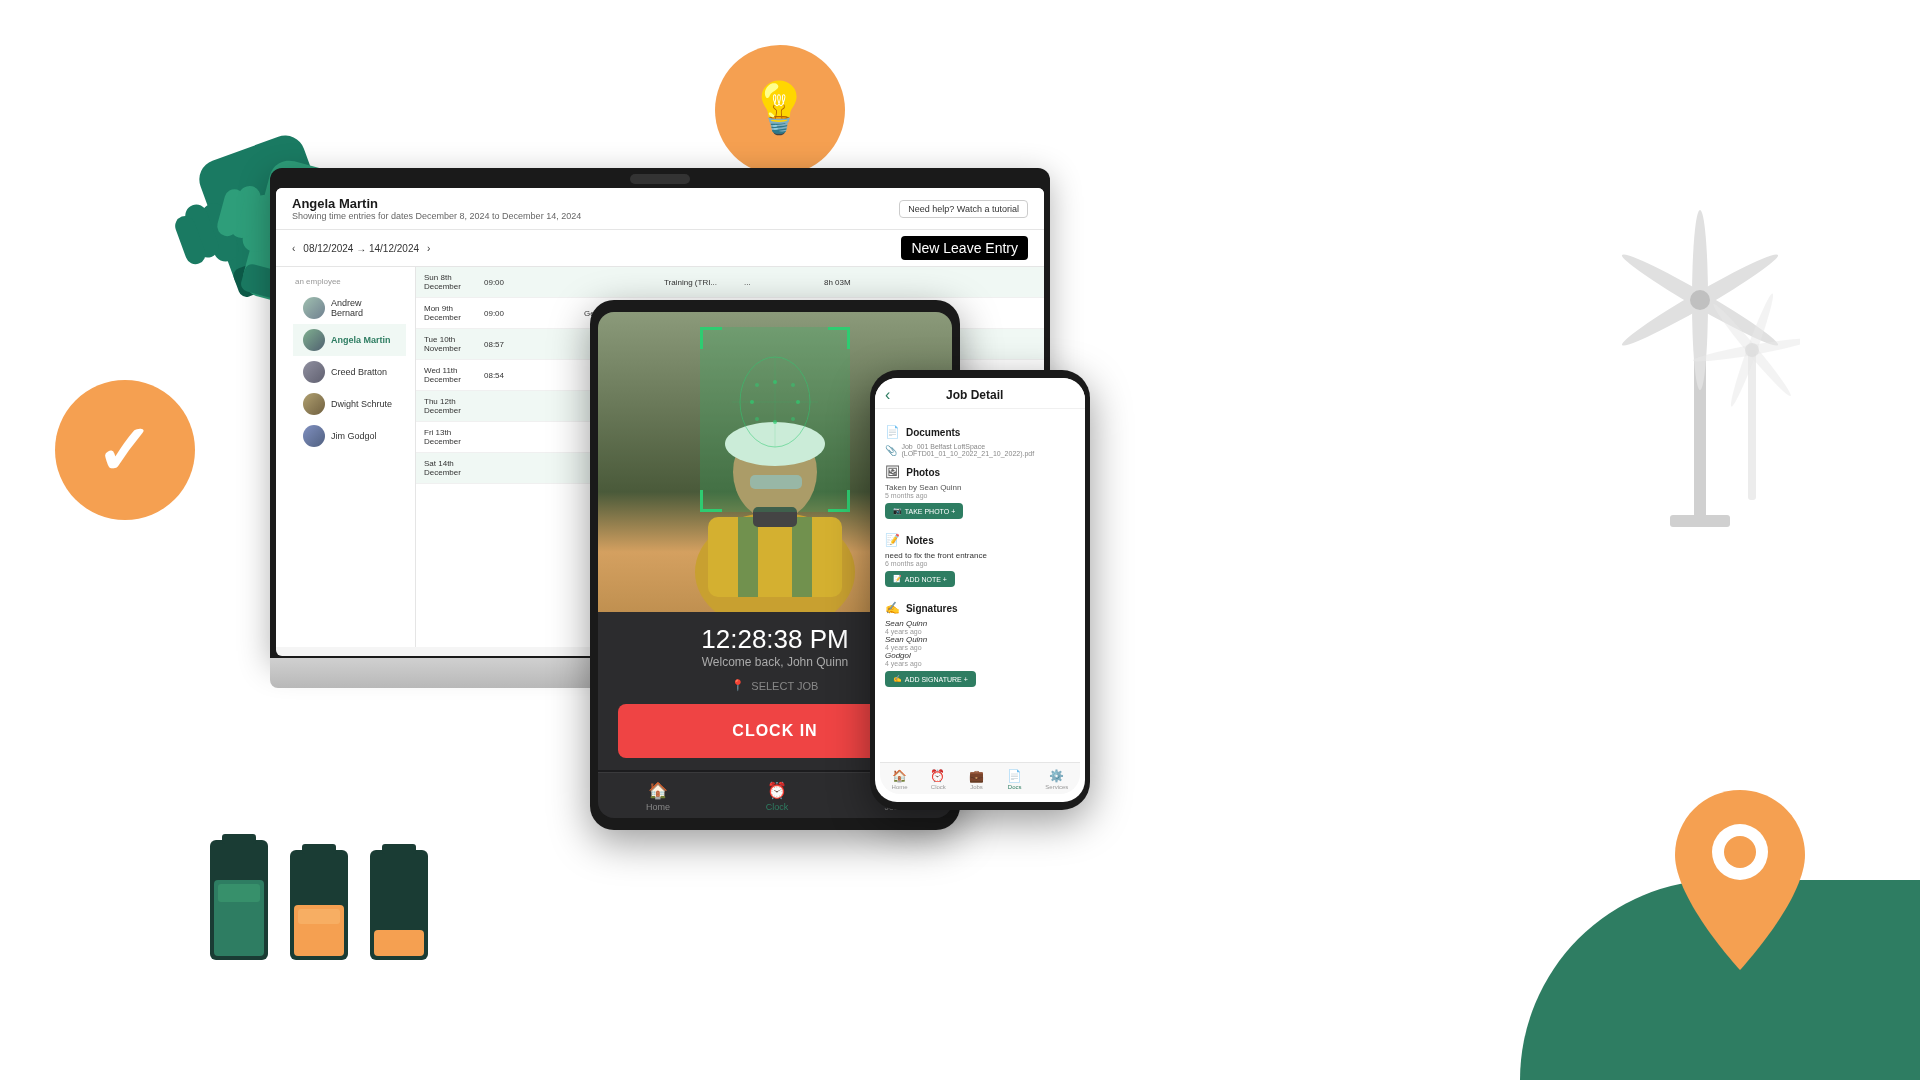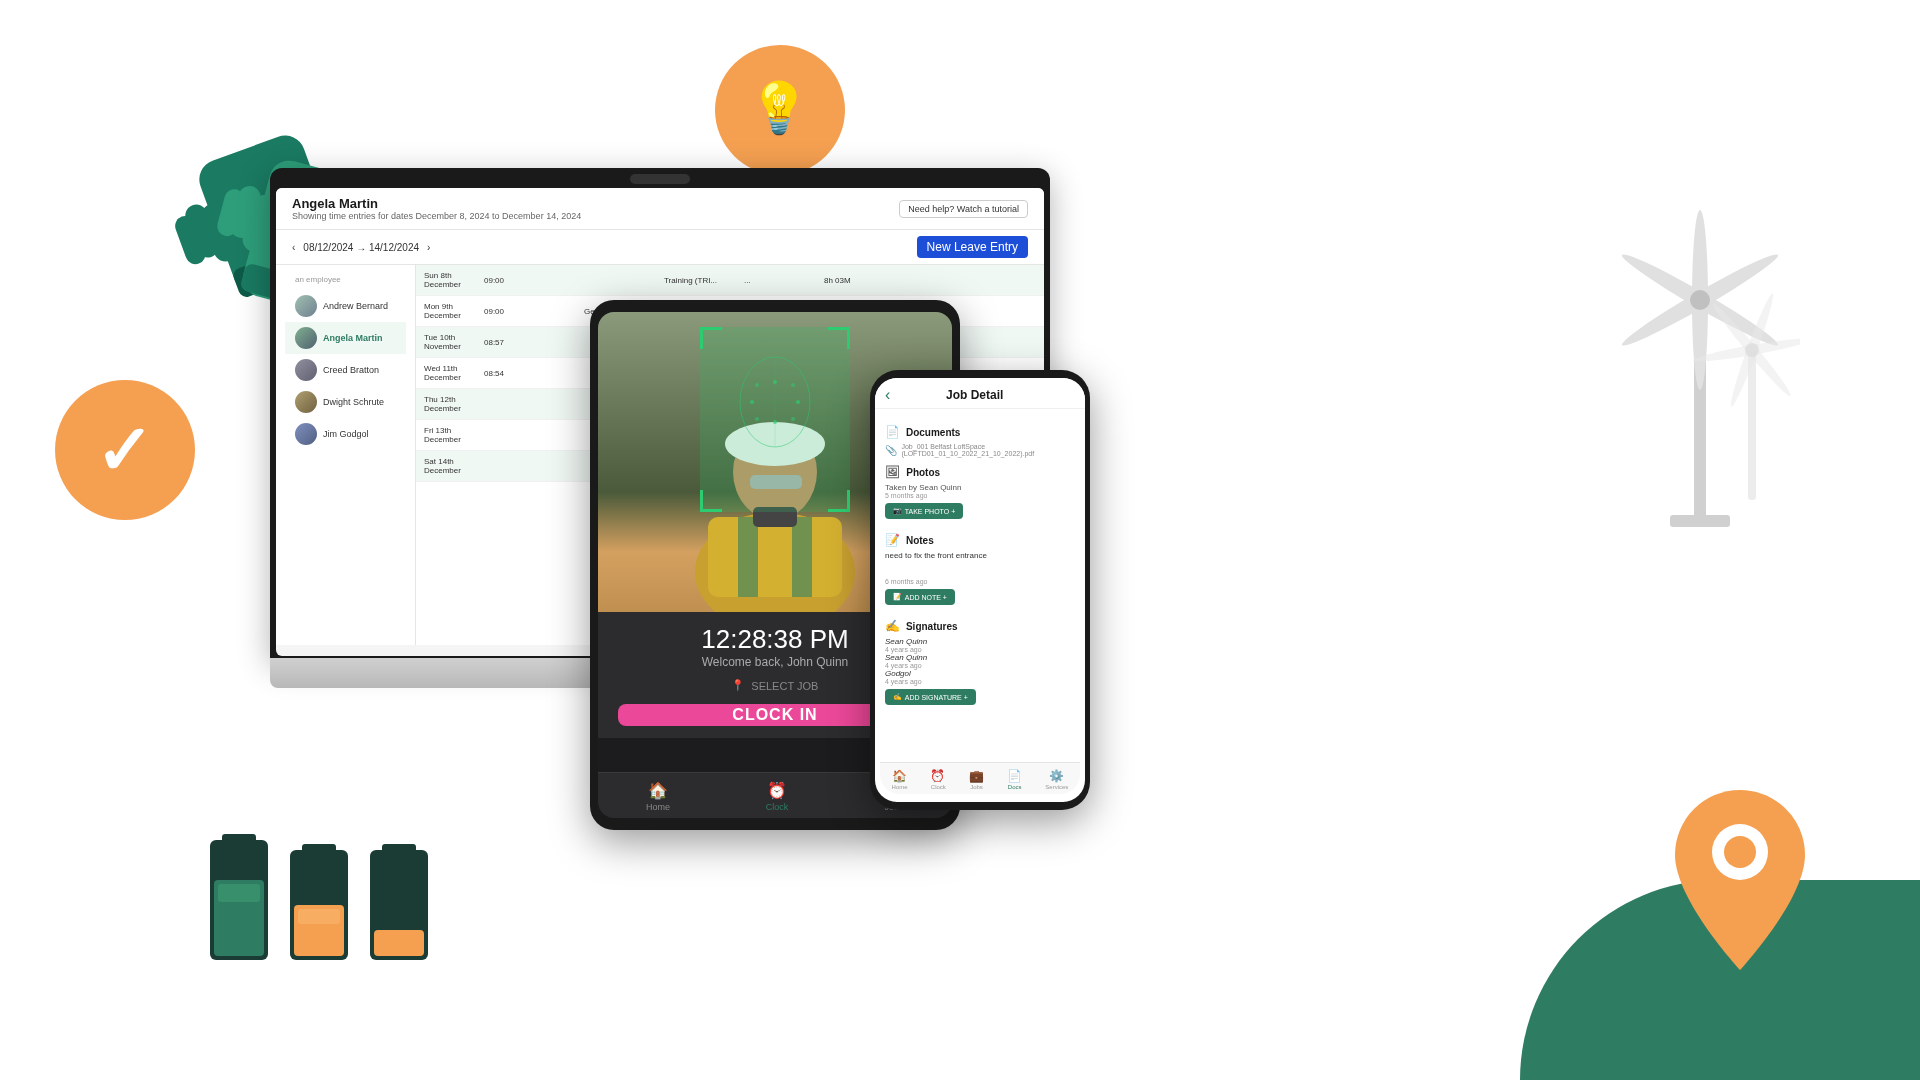--- a/index.html
+++ b/index.html
@@ -97,29 +97,29 @@
       font-size: 9px; color: #333;
     }
     .nav-row {
       display: flex; align-items: center; justify-content: space-between;
       padding: 6px 16px;
       background: white;
       border-bottom: 1px solid #e5e5e5;
     }
     .date-nav { display: flex; align-items: center; gap: 8px; font-size: 10px; color: #333; }
     .new-leave-btn {
-      background: #1d4ed8; color: white;
+      background: #000000; color: white;
       border: none; border-radius: 4px;
-      padding: 4px 10px; font-size: 12px;
+      padding: 4px 10px; font-size: 14px;
     }
     .app-body { display: flex; height: 380px; }
     .sidebar-list { width: 140px; border-right: 1px solid #e5e5e5; background: white; padding: 6px 9px; }
     .sidebar-item {
       display: flex; align-items: center; gap: 6px;
-      padding: 5px 10px; font-size: 9px; color: #333;
+      padding: 5px 10px; font-size: 9px; color: #333; margin-left: 8px;
     }
     .sidebar-item.active { background: #f0f8f4; color: #2E7D62; font-weight: 600; }
     .avatar-circle {
       width: 22px; height: 22px;
       border-radius: 50%;
       background: #ccc;
       overflow: hidden; flex-shrink: 0;
     }
     .avatar-img {
       width: 100%; height: 100%;
@@ -194,25 +194,25 @@
       padding: 12px 20px;
     }
     .clock-time { font-size: 26px; font-weight: 300; color: white; text-align: center; }
     .welcome-text { font-size: 12px; color: #aaa; text-align: center; margin-bottom: 10px; }
     .select-job {
       display: flex; align-items: center; justify-content: center; gap: 6px;
       color: #888; font-size: 11px; margin-bottom: 12px;
     }
     .clock-in-btn {
       width: 100%;
-      background: #ec4899;
+      background: #ef4444;
       color: white;
       border: none;
       border-radius: 8px;
-      padding: 2px;
+      padding: 18px;
       font-size: 16px;
       font-weight: 700;
       letter-spacing: 1px;
       cursor: pointer;
     }
     .tablet-nav {
       position: absolute;
       bottom: 0; left: 0; right: 0;
       background: #2c2c2e;
       display: flex; justify-content: space-around;
@@ -263,21 +263,21 @@
     .doc-icon { color: #666; font-size: 10px; }
     .doc-name { font-size: 7px; color: #888; }
     .photo-item { font-size: 8px; color: #555; }
     .action-btn {
       background: #2E7D62; color: white;
       border: none; border-radius: 4px;
       padding: 4px 8px; font-size: 7px;
       display: inline-flex; align-items: center; gap: 3px;
       margin-bottom: 6px;
     }
-    .note-text { font-size: 8px; color: #333; margin-bottom: 18px; }
+    .note-text { font-size: 8px; color: #333; margin-bottom: 0; }
     .time-ago { font-size: 7px; color: #999; }
     .sig-name { font-size: 8px; color: #333; font-style: italic; }
     .phone-nav {
       position: absolute;
       bottom: 8px; left: 5px; right: 5px;
       background: #f8f8f8;
       display: flex; justify-content: space-around;
       padding: 6px 0 4px;
       border-top: 1px solid #e5e5e5;
       border-radius: 0 0 20px 20px;

